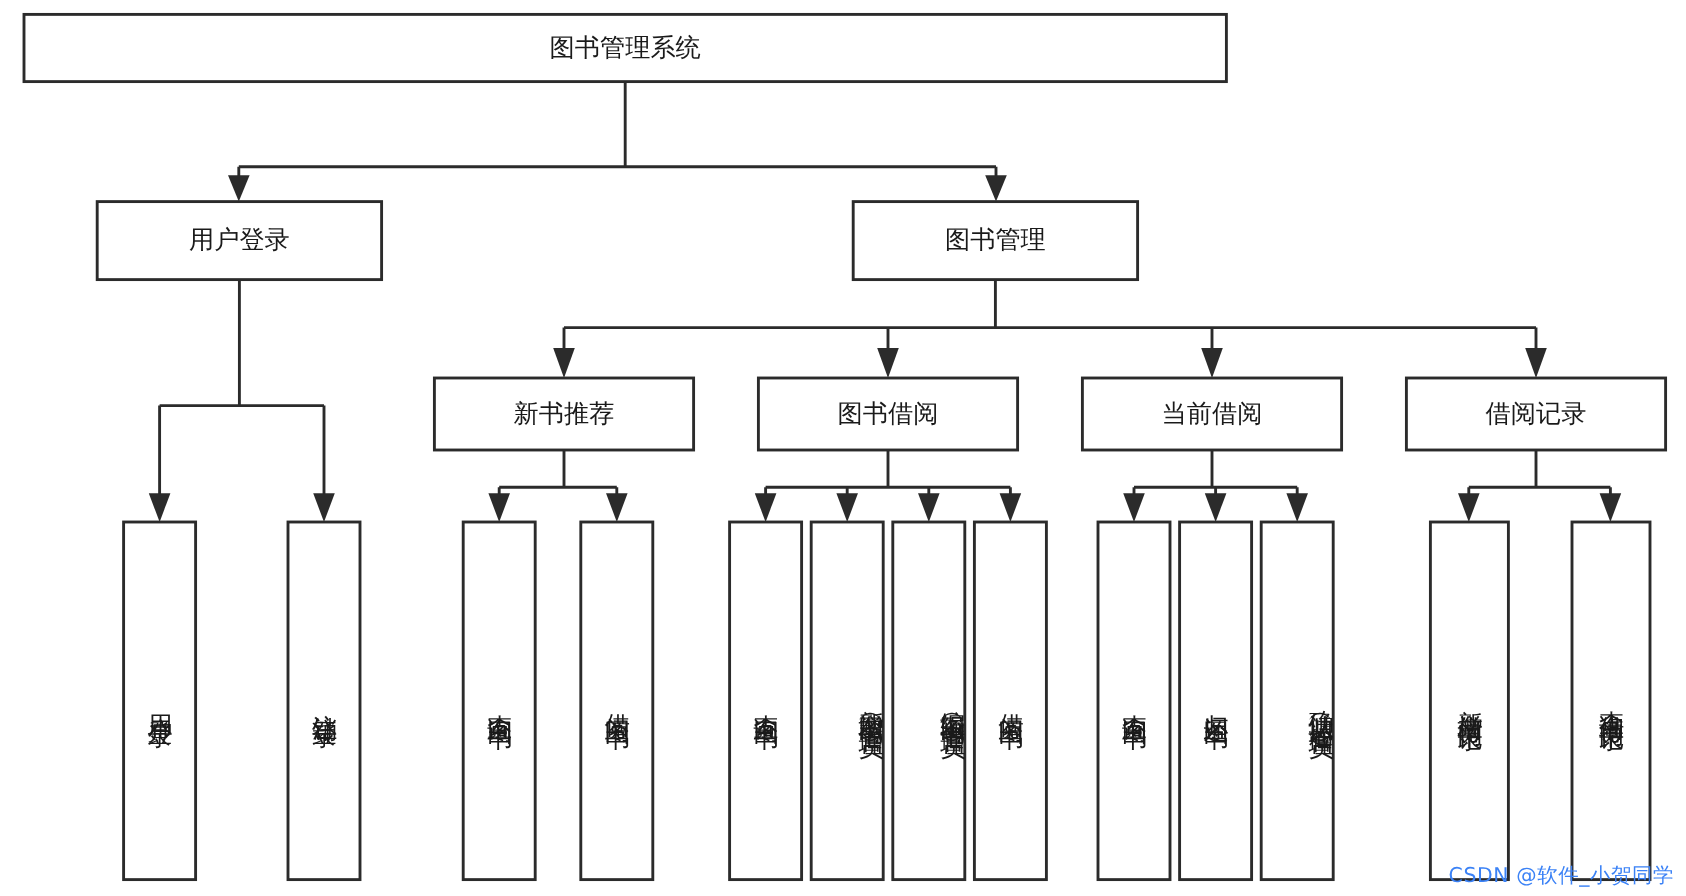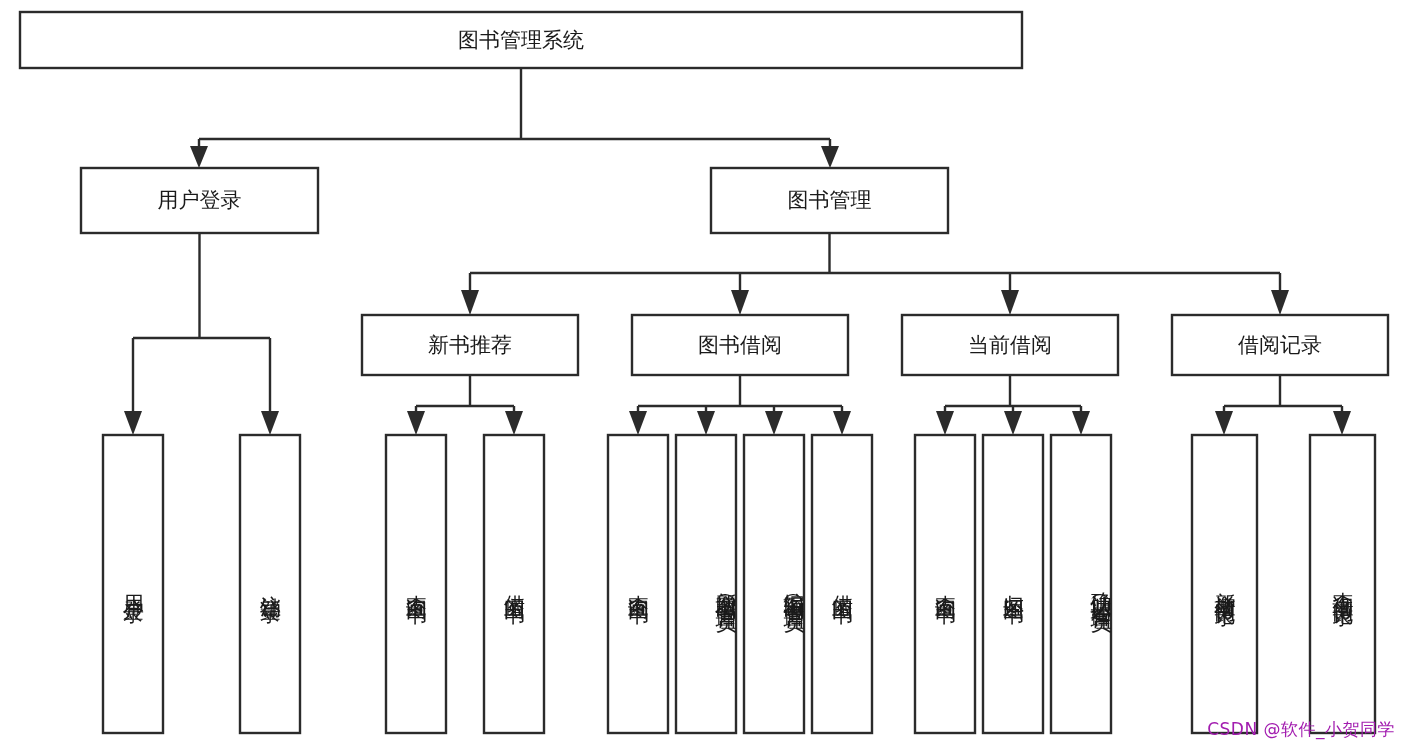--- a/index.html
+++ b/index.html
@@ -65,21 +65,21 @@
     line-height: 1;
     white-space: nowrap;
     pointer-events: none;
   }
   #watermark {
     position: absolute;
     right: 10px;
     bottom: 6px;
     font-family: "DejaVu Sans", "Liberation Sans", sans-serif;
     font-size: 17px;
-    color: #a21caf;
+    color: #3b82f6;
     letter-spacing: 0.5px;
     white-space: nowrap;
   }
 </style>
 </head>
 <body>
 
 <div id="diagram-root">
 
   <svg id="flowchart" viewBox="0 0 1405 747">

